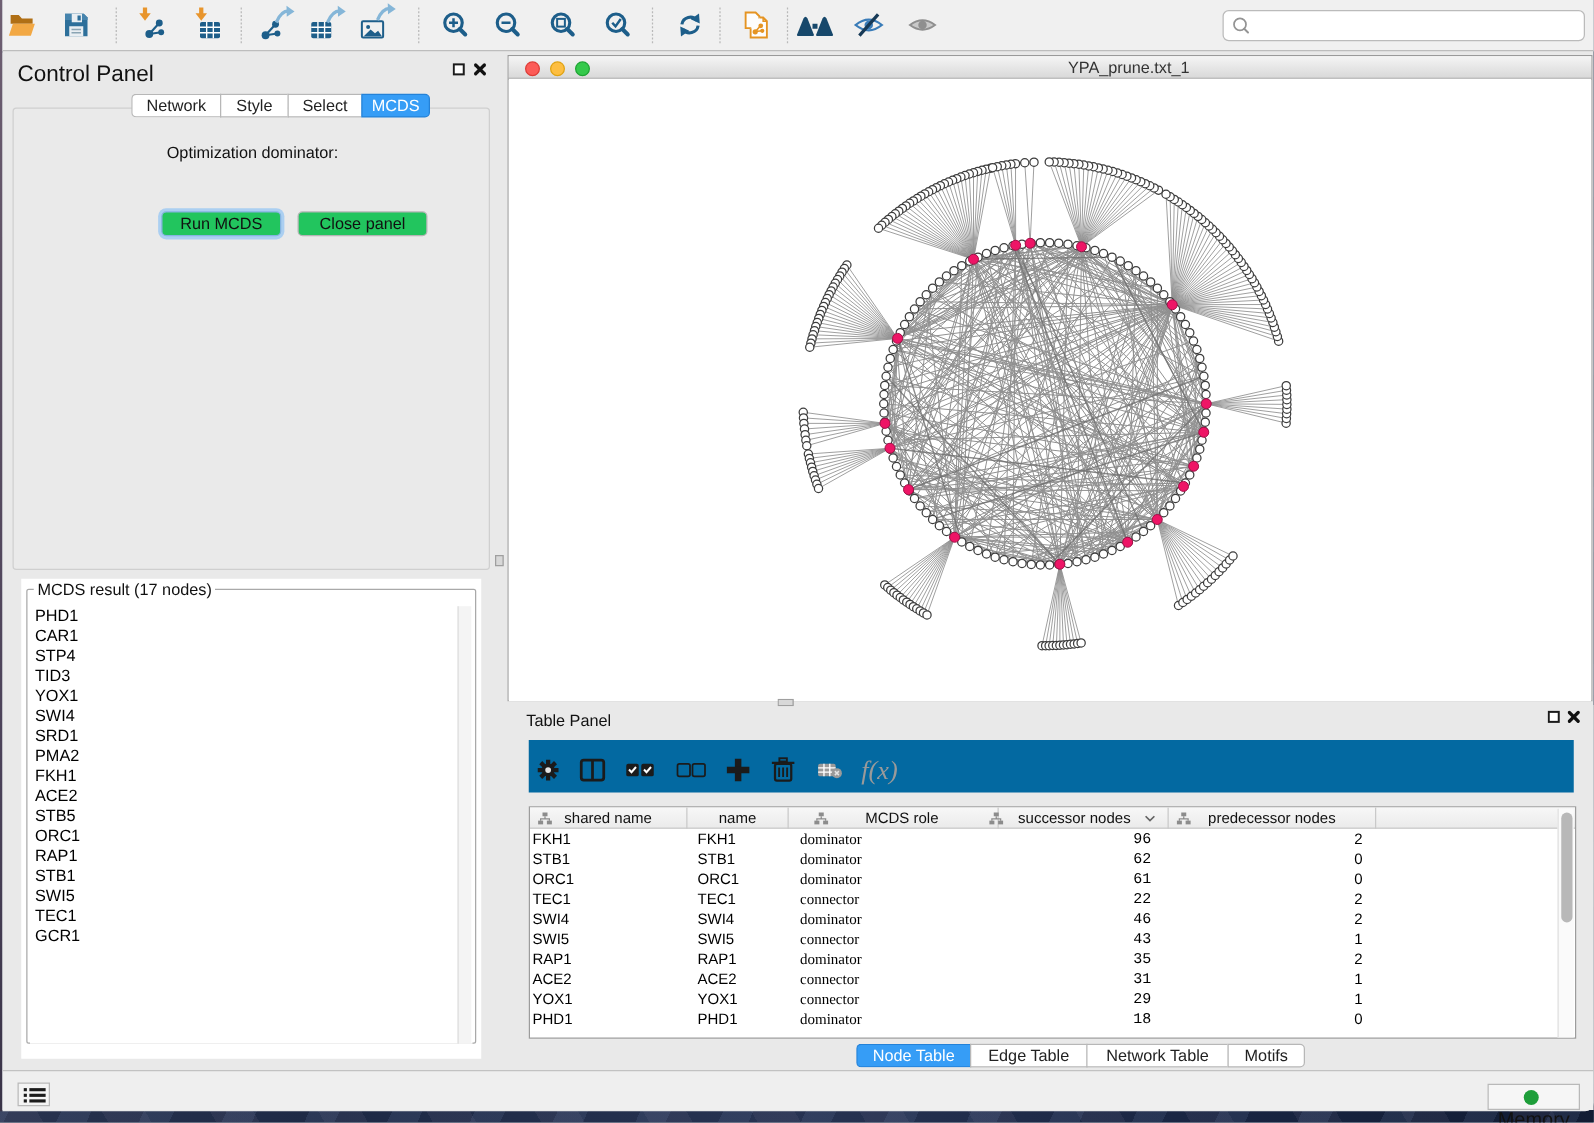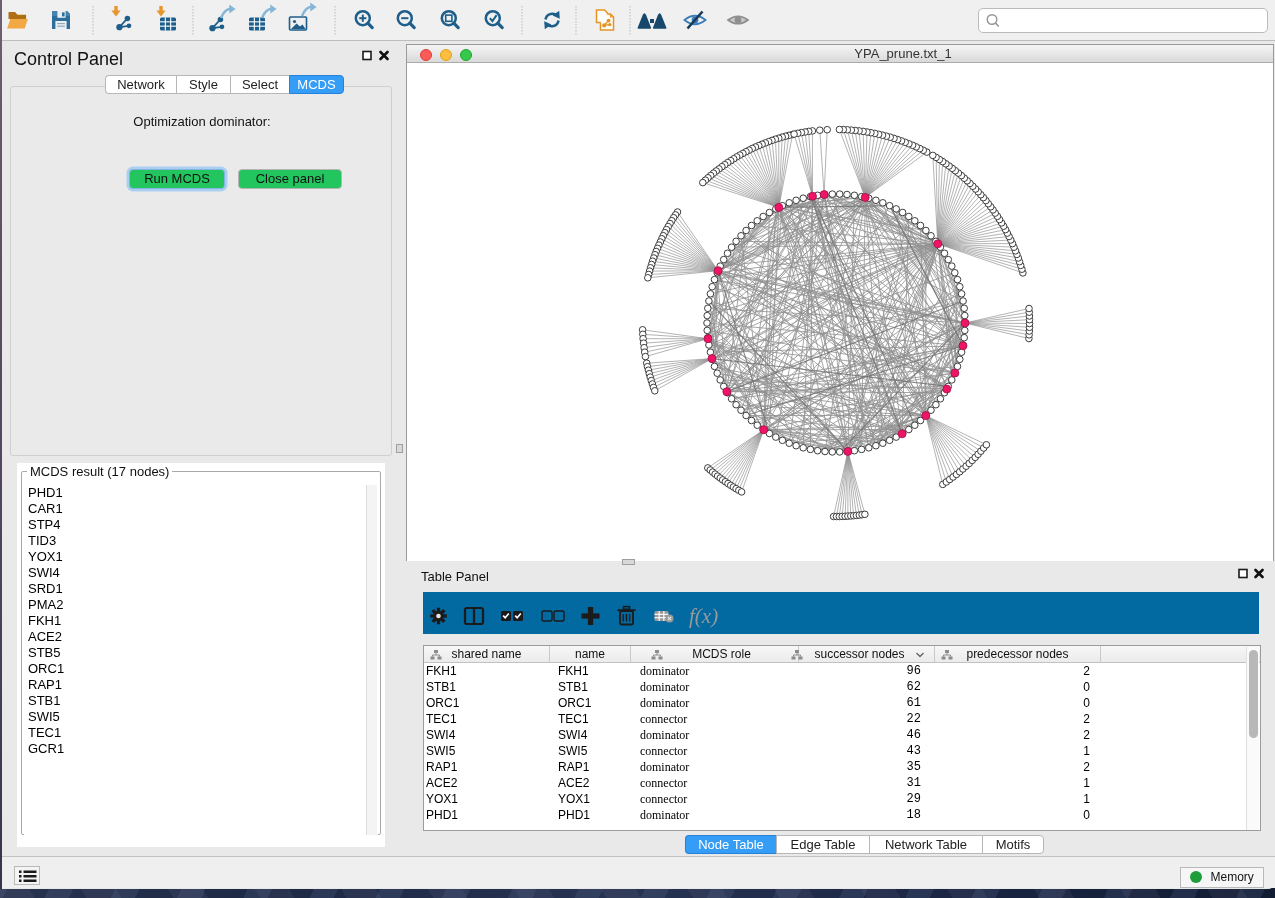--- a/index.html
+++ b/index.html
@@ -103,21 +103,21 @@
 .c5 { position:absolute; width:80px; left:586px; text-align:right; }
 #tbl-sb { position:absolute; right:1px; top:1px; width:13px; height:183px; background:#fafafa; border-left:1px solid #e0e0e0; }
 #tbl-thumb { position:absolute; left:1.5px; top:3px; width:9px; height:88px; background:#b8b8b8; border-radius:5px; }
 #tp-tabs { position:absolute; left:254px; top:271px; height:20px; display:flex; }
 
 #status {
   position:absolute; left:0; top:856px; width:1273px; height:32px;
   background:#efefef; border-top:1px solid #c2c2c2;
 }
 #st-btn { position:absolute; left:12px; top:9px; width:26px; height:19px; background:#f4f4f4; border:1px solid #b9b9b9; }
-#mem-btn { position:absolute; right:11px; top:10px; width:84px; height:21px; background:#f6f6f6; border:1px solid #b9b9b9; font-size:12px; color:#111; text-align:center; line-height:19px; }
+#mem-btn { position:absolute; right:11px; top:10px; width:74px; height:21px; background:#f6f6f6; border:1px solid #b9b9b9; font-size:16px; color:#111; text-align:center; line-height:19px; }
 </style>
 </head>
 <body>
 <div id="wall"></div>
 <div style="position:absolute;left:0;top:0;width:2px;height:889px;background:linear-gradient(#6e5f72 0%,#5c4f63 30%,#4a4158 70%,#3a3448 100%)"></div>
 <div id="app">
   <div id="toolbar">
       <svg width="1271" height="41" viewBox="0 0 1271 41" style="position:absolute;left:0;top:0">
 <g transform="translate(15.5,20)">
 <path d="M -9,-8 L -2.5,-8 L 0,-5.2 L 8.6,-5.2 L 8.6,-1 L -9,-1 Z" fill="#b06f15"></path>

